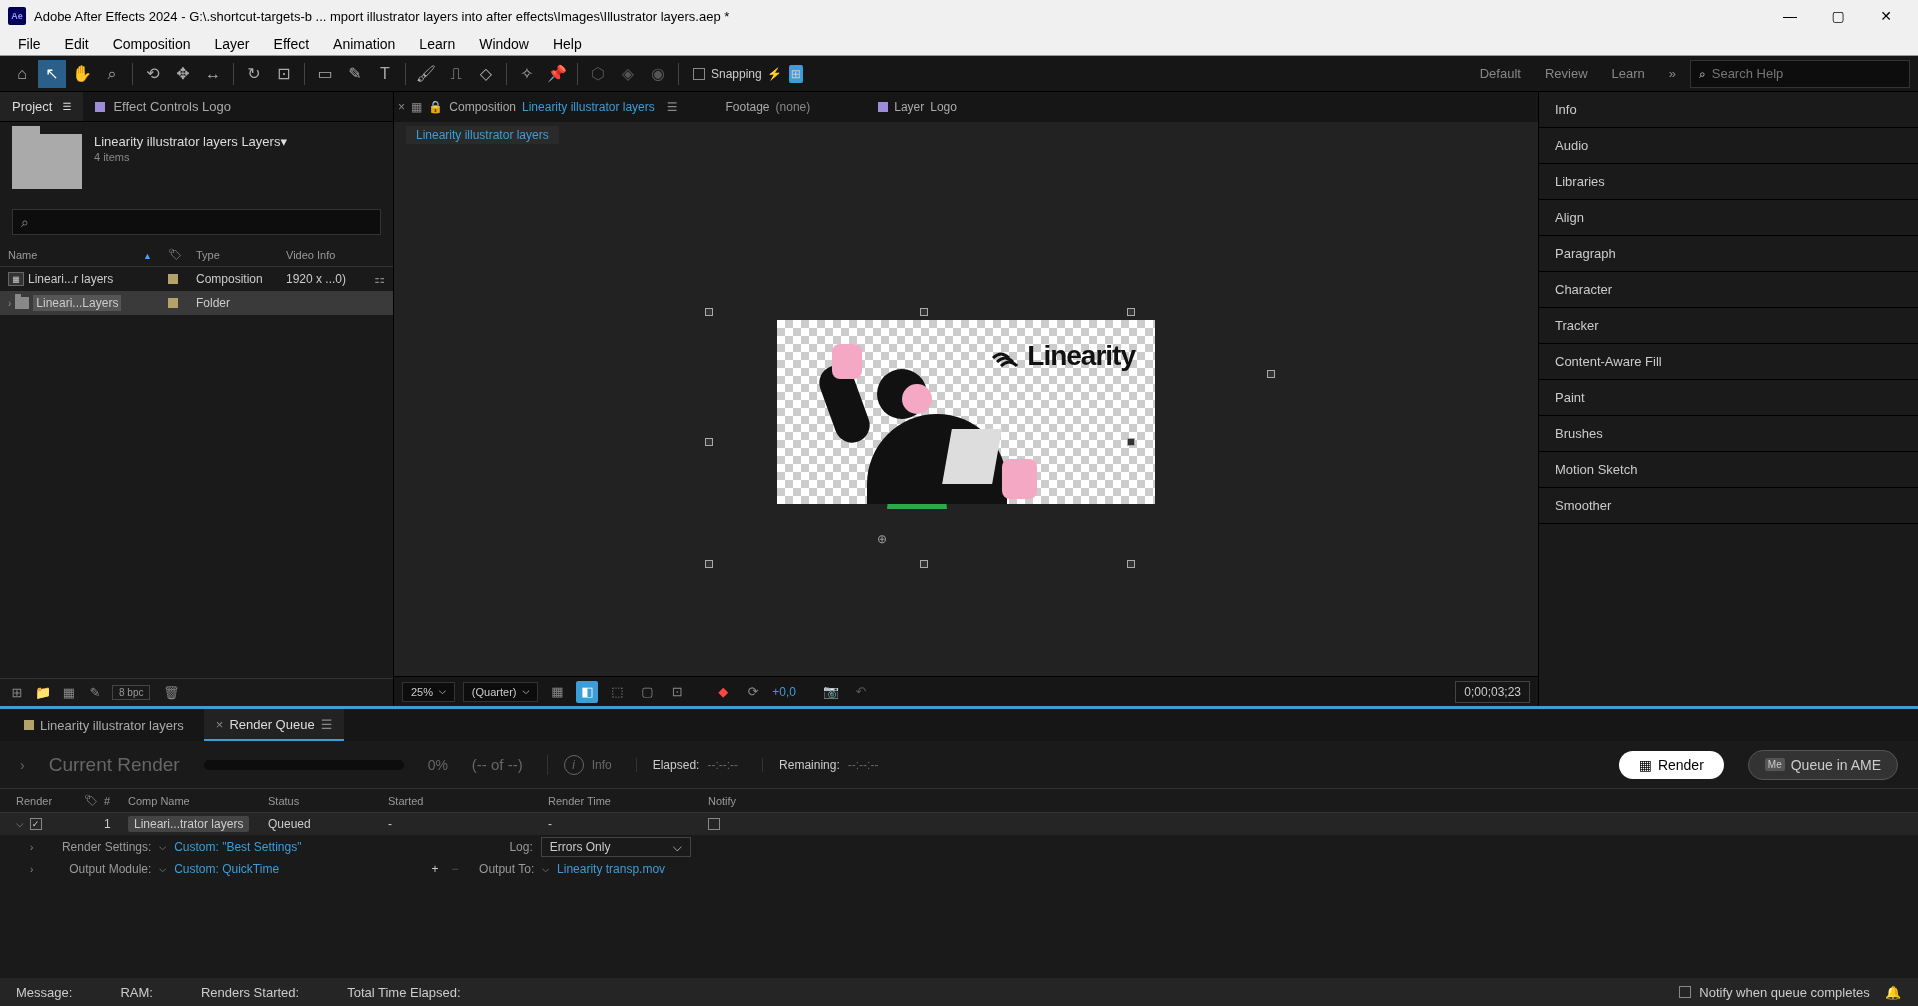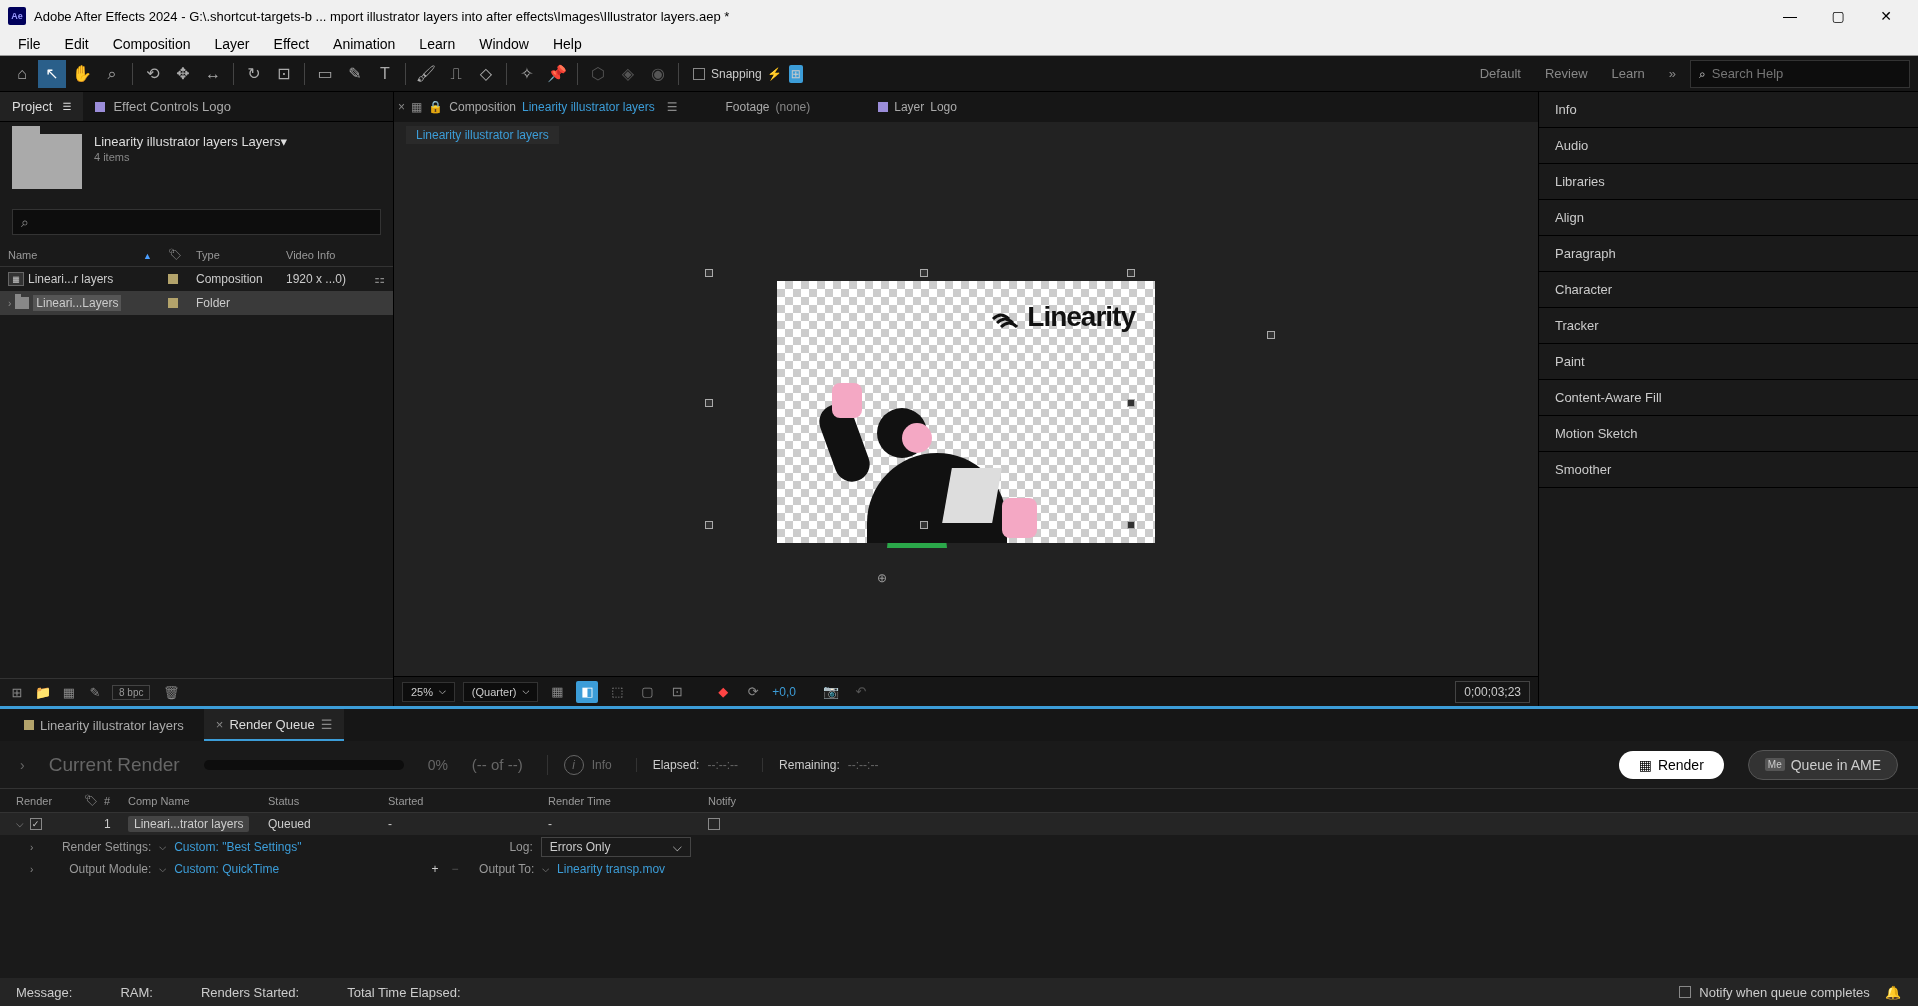--- a/index.html
+++ b/index.html
@@ -79,21 +79,21 @@
 .comp-tab-item { display: flex; align-items: center; gap: 6px; color: #aaa; font-size: 12px; }
 .comp-tab-item .link { color: #3c9dd8; }
 .comp-tab-item .close-x { color: #888; cursor: pointer; }
 .comp-tab-item .lock { color: #888; }
 
 .comp-breadcrumb { height: 26px; background: #222; display: flex; align-items: center; padding: 0 12px; }
 .comp-breadcrumb .bc-item { background: #2a2a2a; padding: 2px 10px; color: #3c9dd8; font-size: 12px; }
 
 .comp-viewer { flex: 1; background: #222; display: flex; align-items: center; justify-content: center; position: relative; overflow: hidden; }
 .canvas-wrap { position: relative; }
-.canvas { width: 378px; height: 262px; background-image: 
+.canvas { width: 378px; height: 184px; background-image: 
   linear-gradient(45deg, #ccc 25%, transparent 25%),
   linear-gradient(-45deg, #ccc 25%, transparent 25%),
   linear-gradient(45deg, transparent 75%, #ccc 75%),
   linear-gradient(-45deg, transparent 75%, #ccc 75%);
   background-size: 16px 16px;
   background-position: 0 0, 0 8px, 8px -8px, -8px 0px;
   background-color: #fff;
   position: relative;
 }
 .logo-text { position: absolute; top: 20px; right: 20px; font-size: 28px; font-weight: 900; color: #111; font-family: Arial Black, sans-serif; letter-spacing: -1px; }
@@ -392,22 +392,23 @@
   </div>
 
   <div class="right-panel">
     <div class="rp-item">Info</div>
     <div class="rp-item">Audio</div>
     <div class="rp-item">Libraries</div>
     <div class="rp-item">Align</div>
     <div class="rp-item">Paragraph</div>
     <div class="rp-item">Character</div>
     <div class="rp-item">Tracker</div>
+    <div class="rp-item">Content-Aware Fill</div>
     <div class="rp-item">Paint</div>
-    <div class="rp-item">Content-Aware Fill</div>
+    <div class="rp-item">Brushes</div>
     <div class="rp-item">Motion Sketch</div>
     <div class="rp-item">Smoother</div>
   </div>
 </div>
 
 <div class="bottom-panel">
   <div class="bp-tabs">
     <div class="bp-tab">
       <span class="sq"></span>
       <span>Linearity illustrator layers</span>

